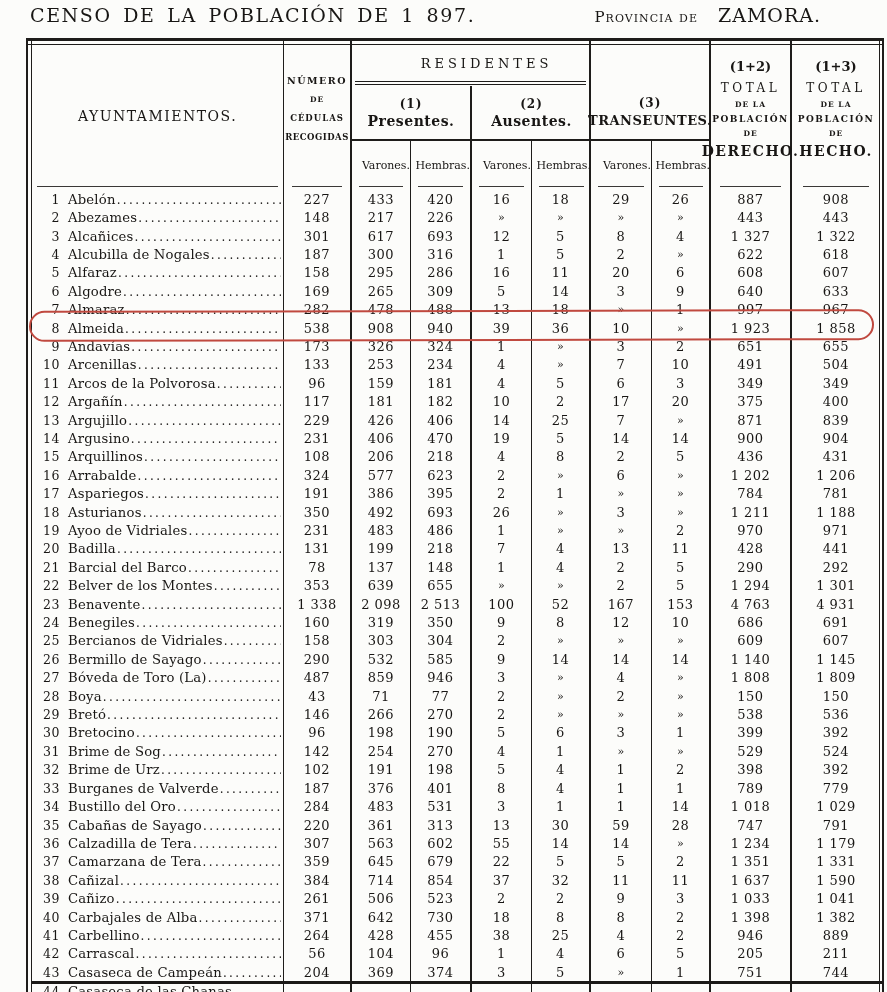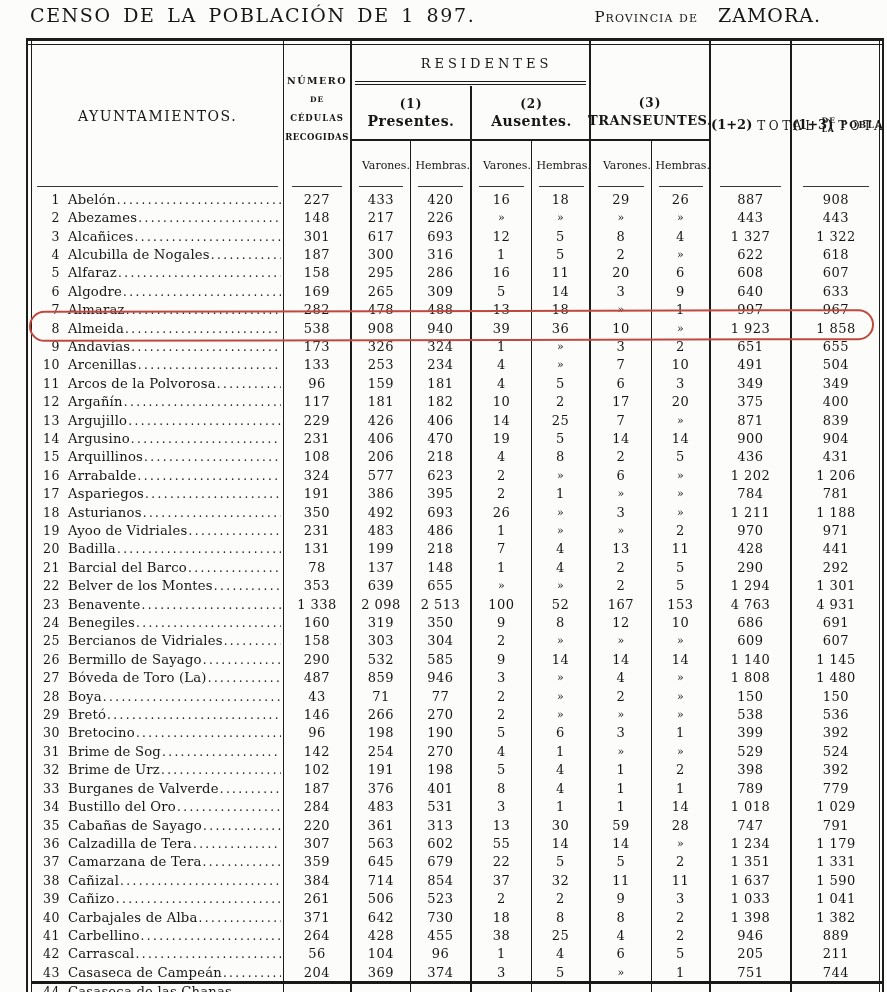--- a/index.html
+++ b/index.html
@@ -78,21 +78,21 @@
   .vh{display:flex;align-items:center;justify-content:flex-end;position:relative;}
   .vh span{font-size:11px;}
   
   .trans-block{grid-column:7 / span 2;display:flex;flex-direction:column;border-right:2px solid var(--line);}
   .trans-title{height:100px;border-bottom:2px solid var(--line);
     display:flex;flex-direction:column;align-items:center;justify-content:flex-end;
     padding-bottom:11px;gap:3px;}
   .trans-title .num{font-size:12px;font-weight:bold;letter-spacing:1px;}
   .trans-title .lbl{font-size:13px;font-weight:bold;letter-spacing:.5px;}
   
-  .hc-total{display:flex;align-items:center;padding-top:18px;gap:5px;}
+  .hc-total{display:flex;flex-direction:column;align-items:center;padding-top:18px;gap:5px;}
   .hc-total .formula{font-size:13px;font-weight:bold;}
   .hc-total .t1{font-size:12px;letter-spacing:3.5px;margin-top:2px;}
   .hc-total .t2{font-size:7.5px;font-weight:bold;letter-spacing:1px;}
   .hc-total .t3{font-size:9px;font-weight:bold;letter-spacing:1.5px;}
   .hc-total .t4{font-size:7.5px;font-weight:bold;letter-spacing:1px;}
   .hc-total .t5{font-size:14px;font-weight:bold;letter-spacing:1.5px;}
   
   .tbody{position:relative;}
   .trow{display:grid;grid-template-columns:var(--cols);height:var(--rowh);align-items:center;}
   .cell{height:100%;display:flex;align-items:center;justify-content:center;
@@ -676,21 +676,21 @@
         <div class="cell b2">946</div>
         <div class="cell b1">3</div>
         <div class="cell b2">
           <span class="empty-mark">»</span>
         </div>
         <div class="cell b1">4</div>
         <div class="cell b2">
           <span class="empty-mark">»</span>
         </div>
         <div class="cell b2">1 808</div>
-        <div class="cell ">1 480</div>
+        <div class="cell ">1 809</div>
       </div>
       <div class="trow">
         <div class="cell name-cell b1">
           <span class="rnum">28</span>
           <span class="rname">Boya</span>
           <span class="leader"></span>
         </div>
         <div class="cell b2">43</div>
         <div class="cell b1">71</div>
         <div class="cell b2">77</div>

